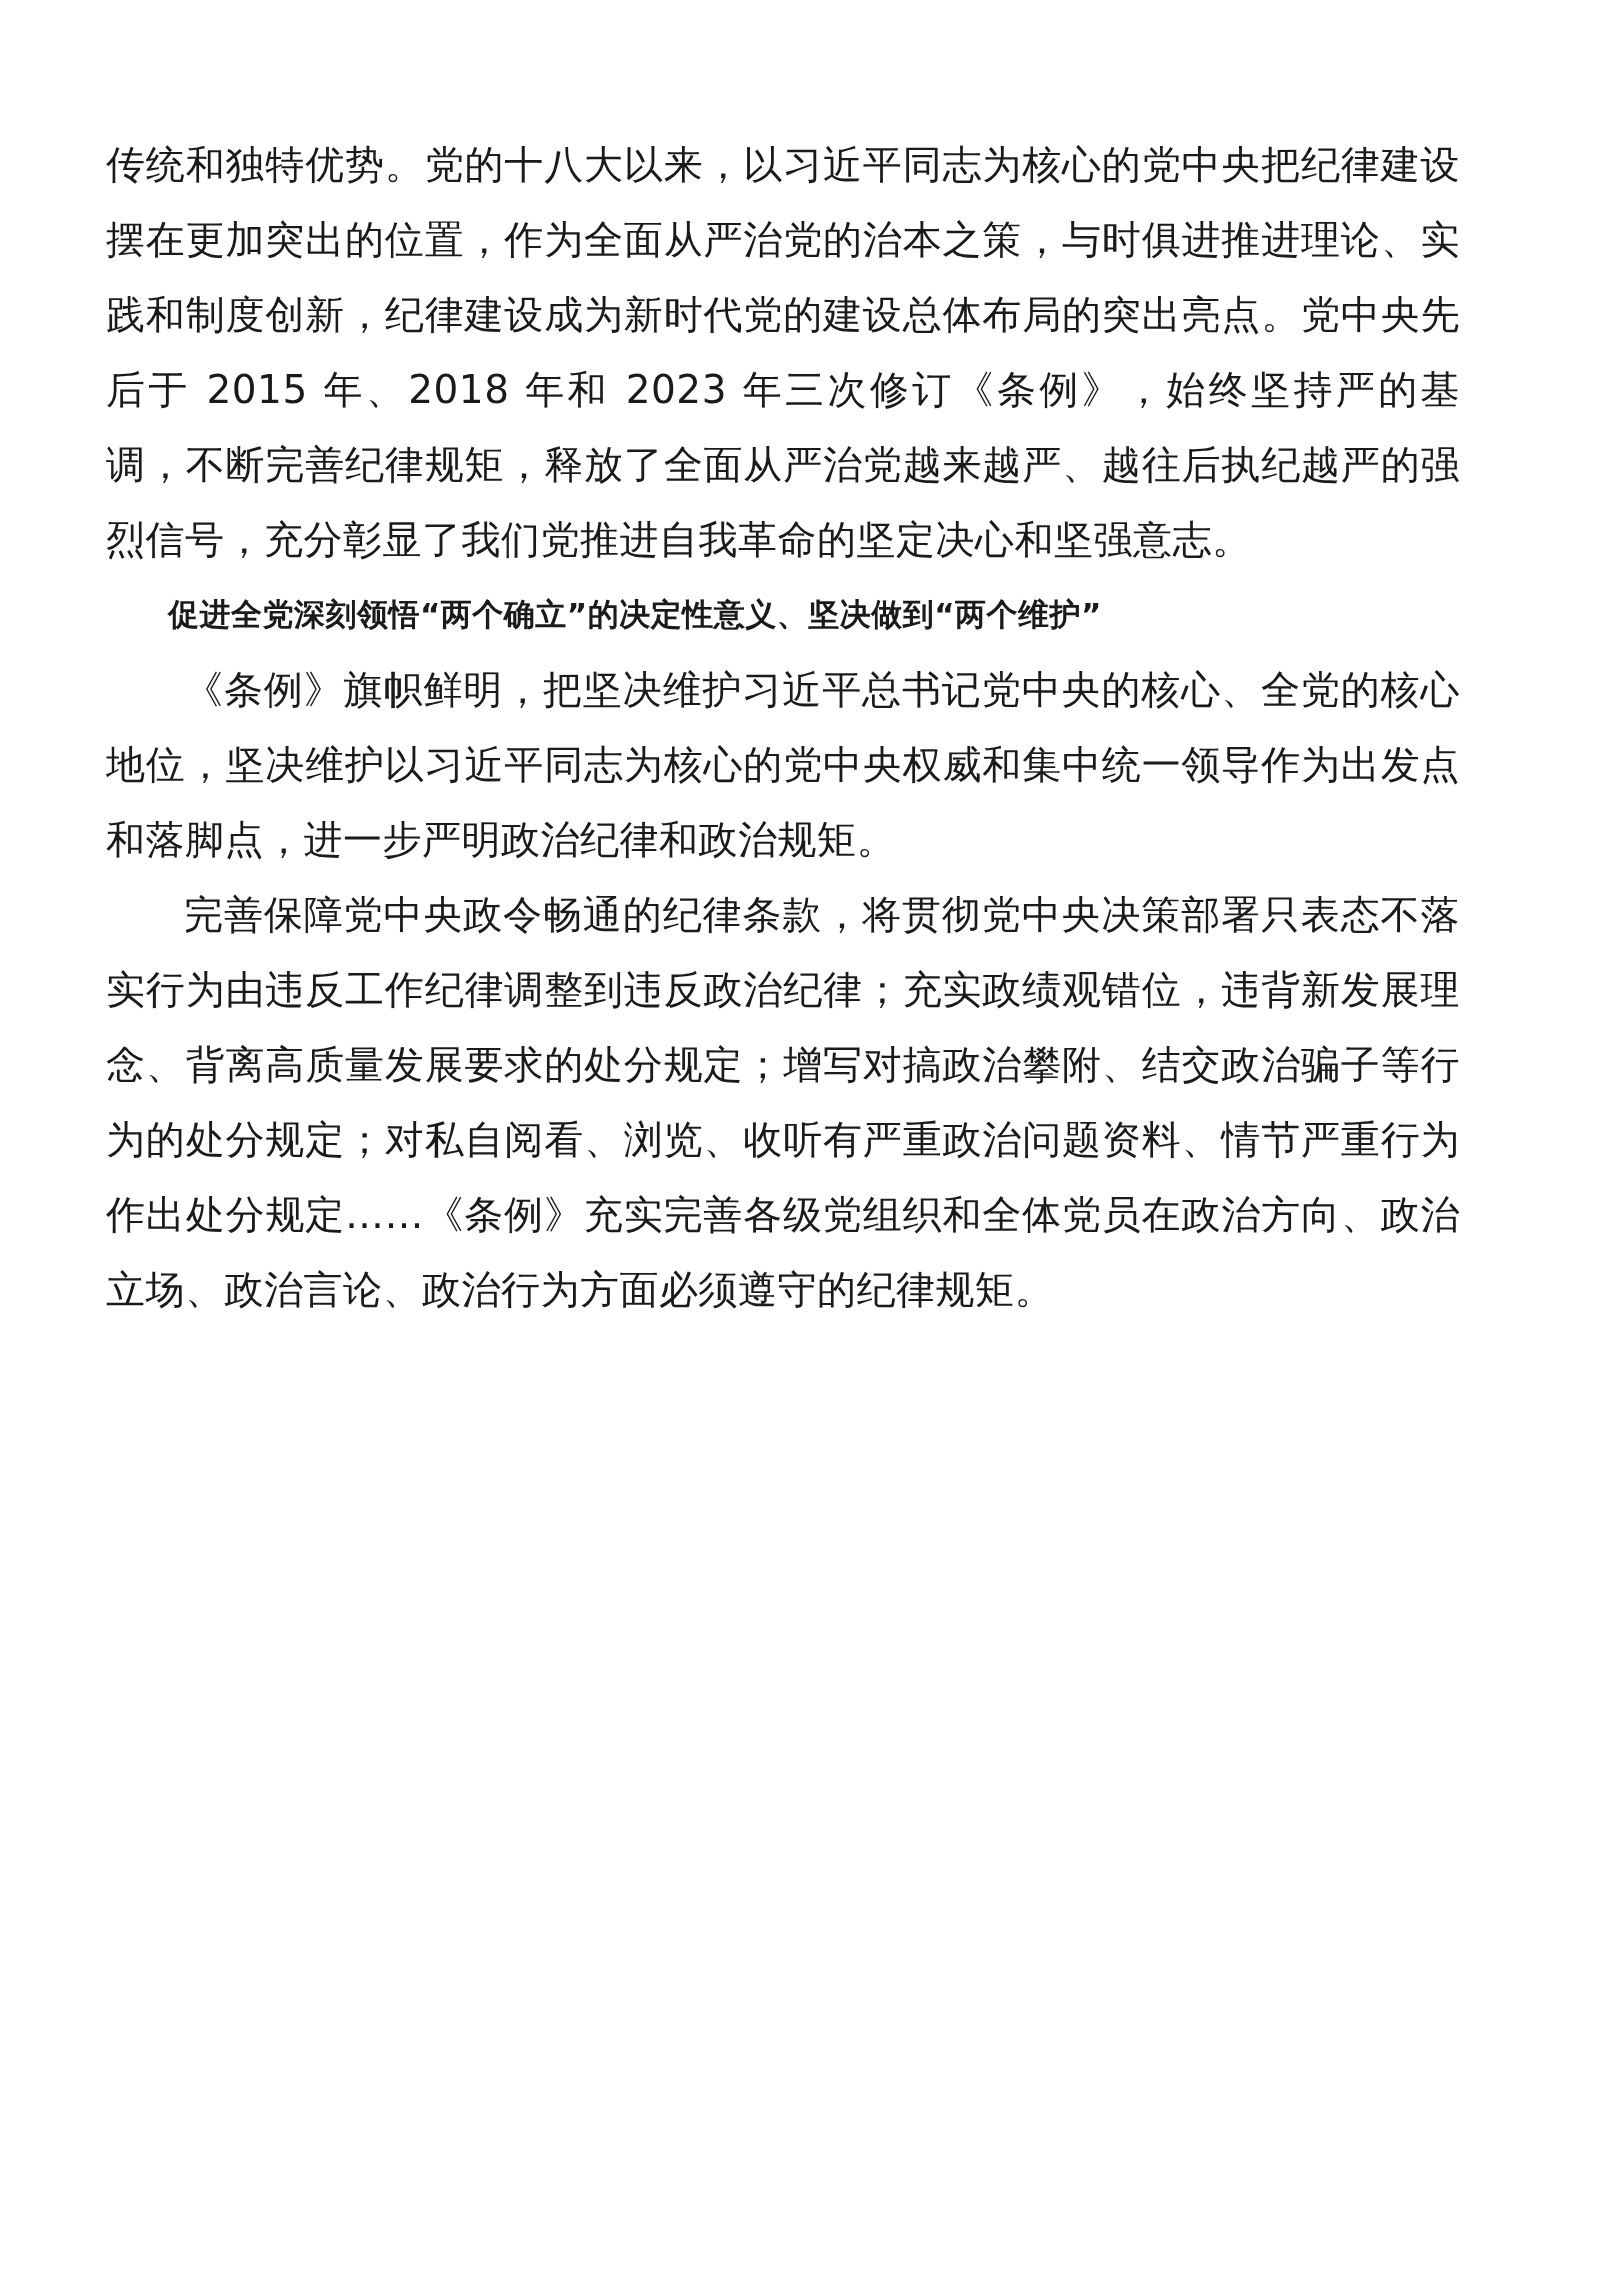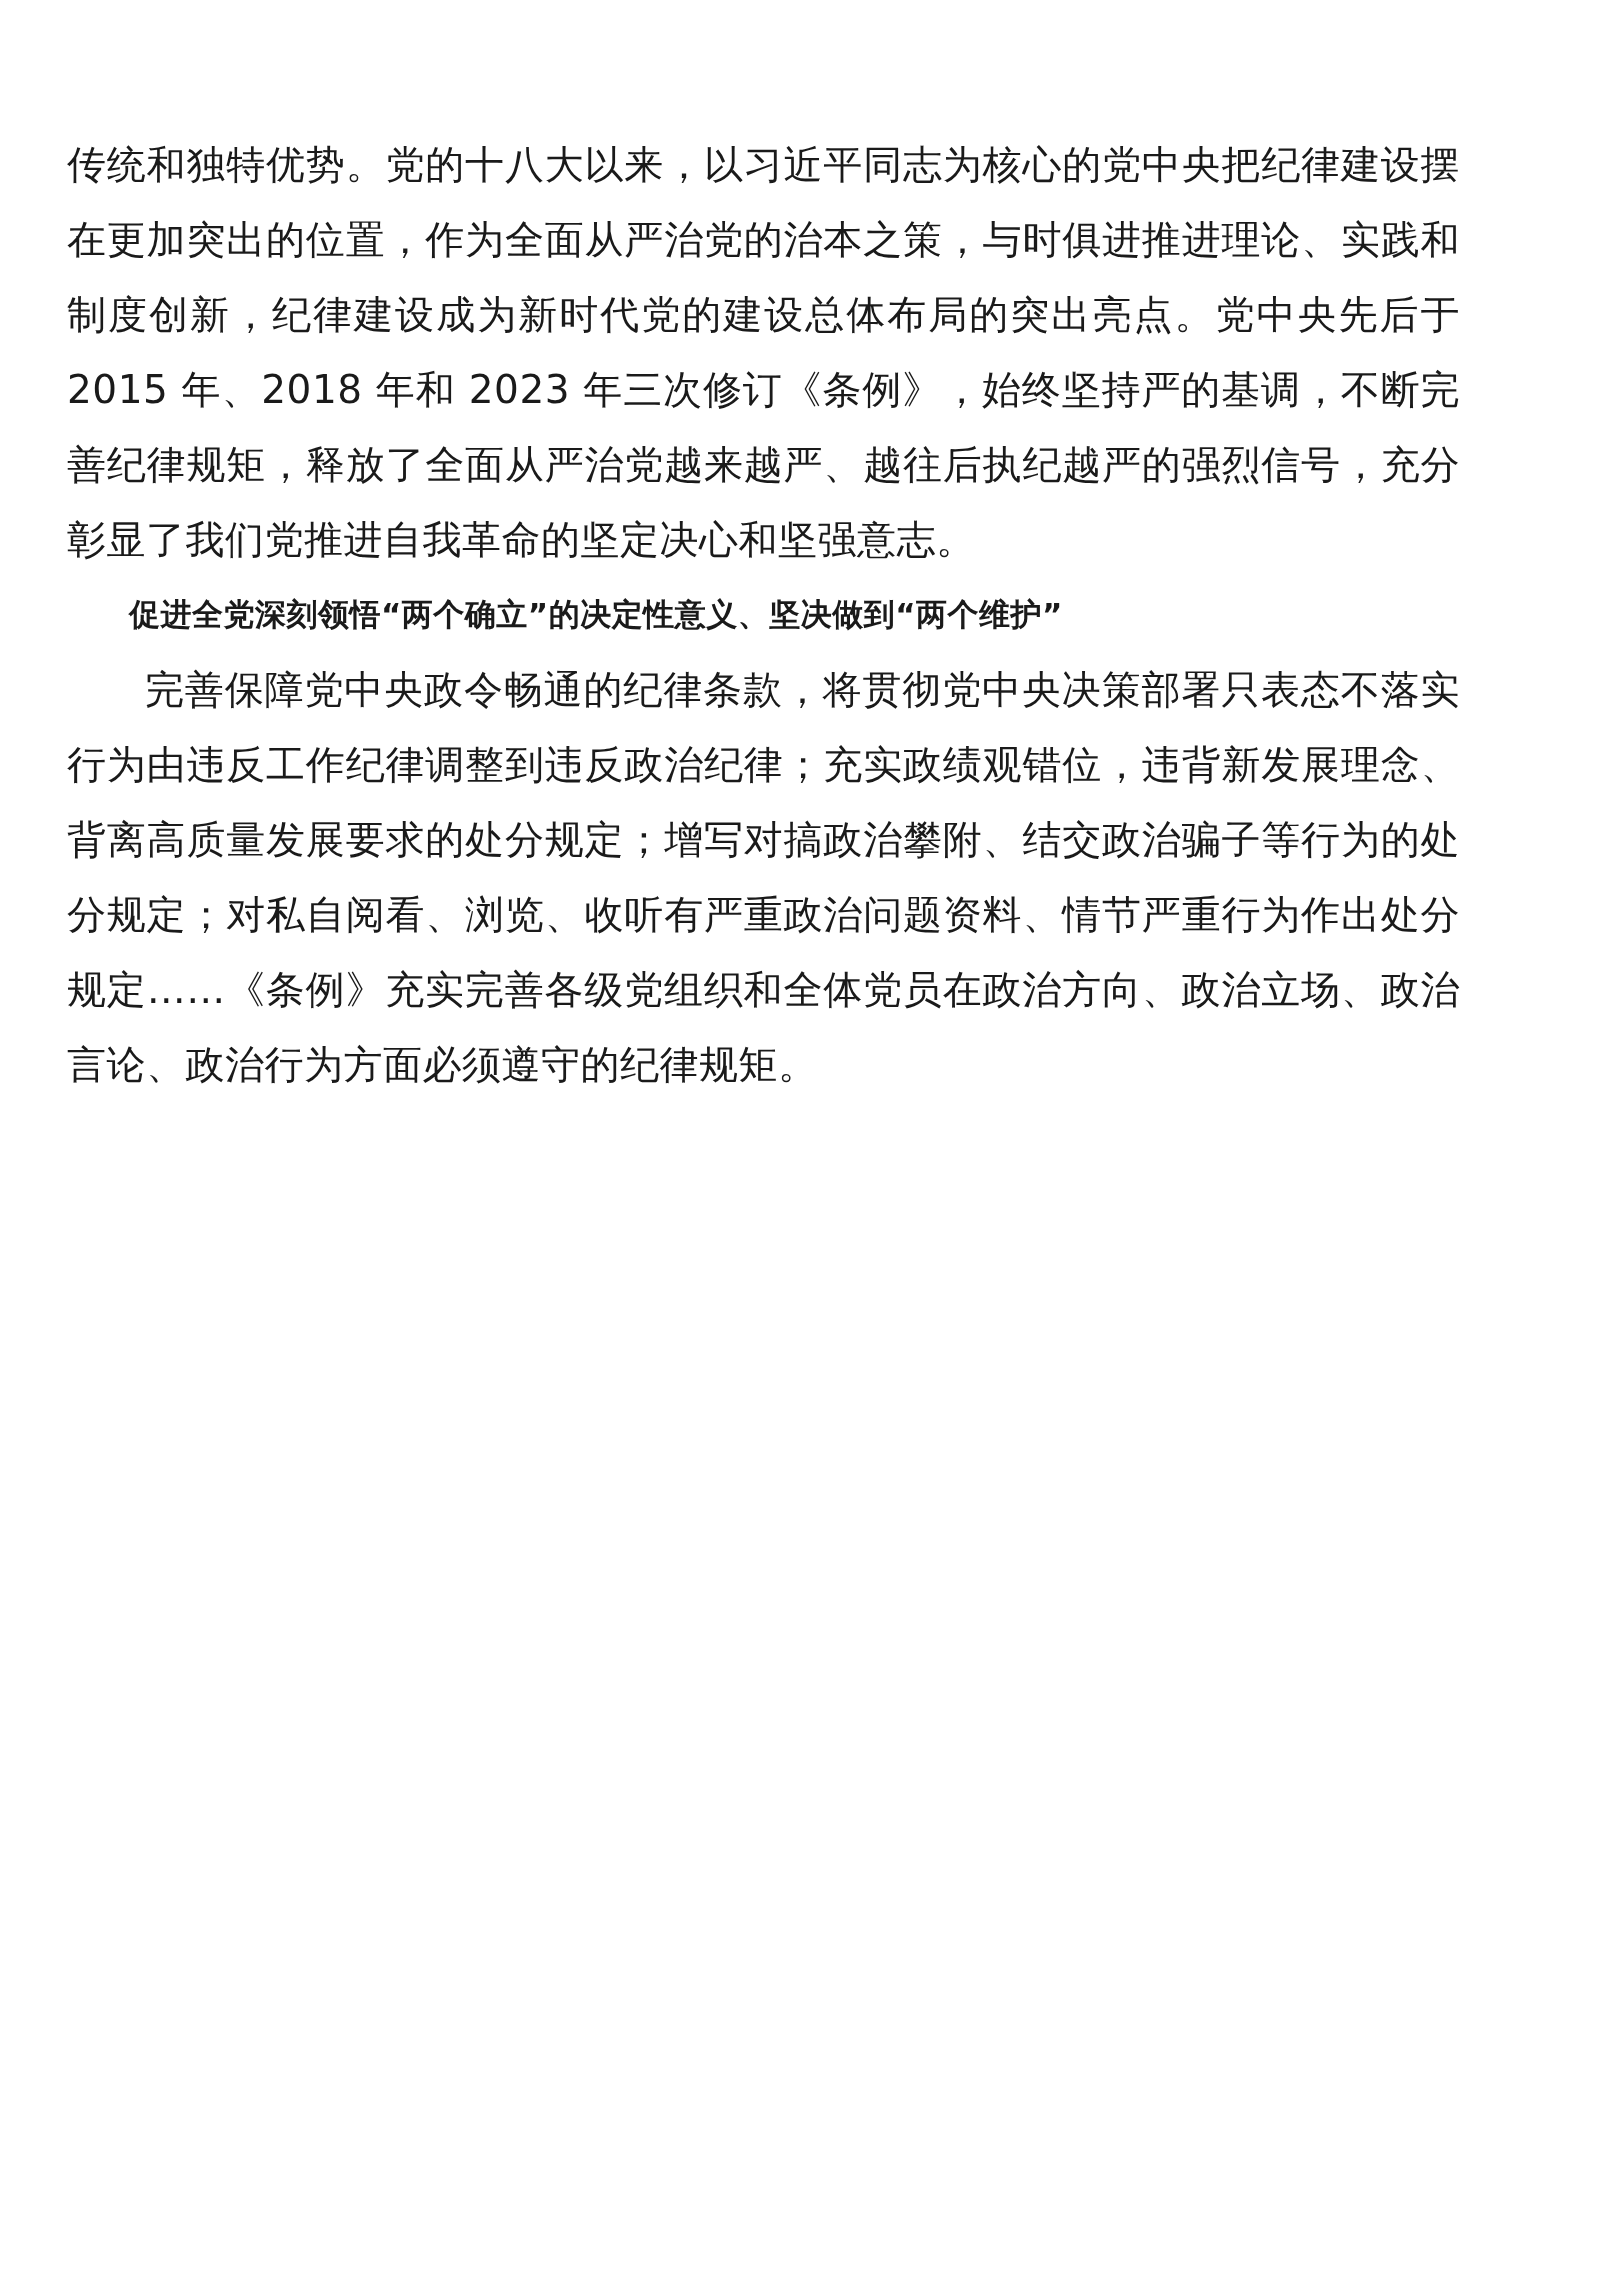--- a/index.html
+++ b/index.html
@@ -11,21 +11,21 @@
     width: 1621px;
     height: 2293px;
     font-family: "DejaVu Sans", "Liberation Sans", sans-serif;
     color: #1a1a1a;
   }
   .page {
     box-sizing: border-box;
     width: 1621px;
     height: 2293px;
     background: #ffffff;
-    padding: 127px 161px 0 67px;
+    padding: 127px 161px 0 106px;
     overflow: hidden;
     border-radius: 6px;
   }
   .para {
     margin: 0;
     font-size: 39px;
     line-height: 75px;
     text-align: justify;
     text-justify: inter-character;
     text-indent: 2em;
@@ -47,16 +47,17 @@
   }
 </style>
 </head>
 <body>
 
 <div class="page">
   <p class="para no-indent">传统和独特优势。党的十八大以来，以习近平同志为核心的党中央把纪律建设摆在更加突出的位置，作为全面从严治党的治本之策，与时俱进推进理论、实践和制度创新，纪律建设成为新时代党的建设总体布局的突出亮点。党中央先后于 2015 年、2018 年和 2023 年三次修订《条例》，始终坚持严的基调，不断完善纪律规矩，释放了全面从严治党越来越严、越往后执纪越严的强烈信号，充分彰显了我们党推进自我革命的坚定决心和坚强意志。</p>
 
   <h2 class="heading">促进全党深刻领悟“两个确立”的决定性意义、坚决做到“两个维护”</h2>
 
+  <p class="para">《条例》旗帜鲜明，把坚决维护习近平总书记党中央的核心、全党的核心地位，坚决维护以习近平同志为核心的党中央权威和集中统一领导作为出发点和落脚点，进一步严明政治纪律和政治规矩。</p>
 
   <p class="para">完善保障党中央政令畅通的纪律条款，将贯彻党中央决策部署只表态不落实行为由违反工作纪律调整到违反政治纪律；充实政绩观错位，违背新发展理念、背离高质量发展要求的处分规定；增写对搞政治攀附、结交政治骗子等行为的处分规定；对私自阅看、浏览、收听有严重政治问题资料、情节严重行为作出处分规定……《条例》充实完善各级党组织和全体党员在政治方向、政治立场、政治言论、政治行为方面必须遵守的纪律规矩。</p>
 </div>
 
 
 </body></html>

